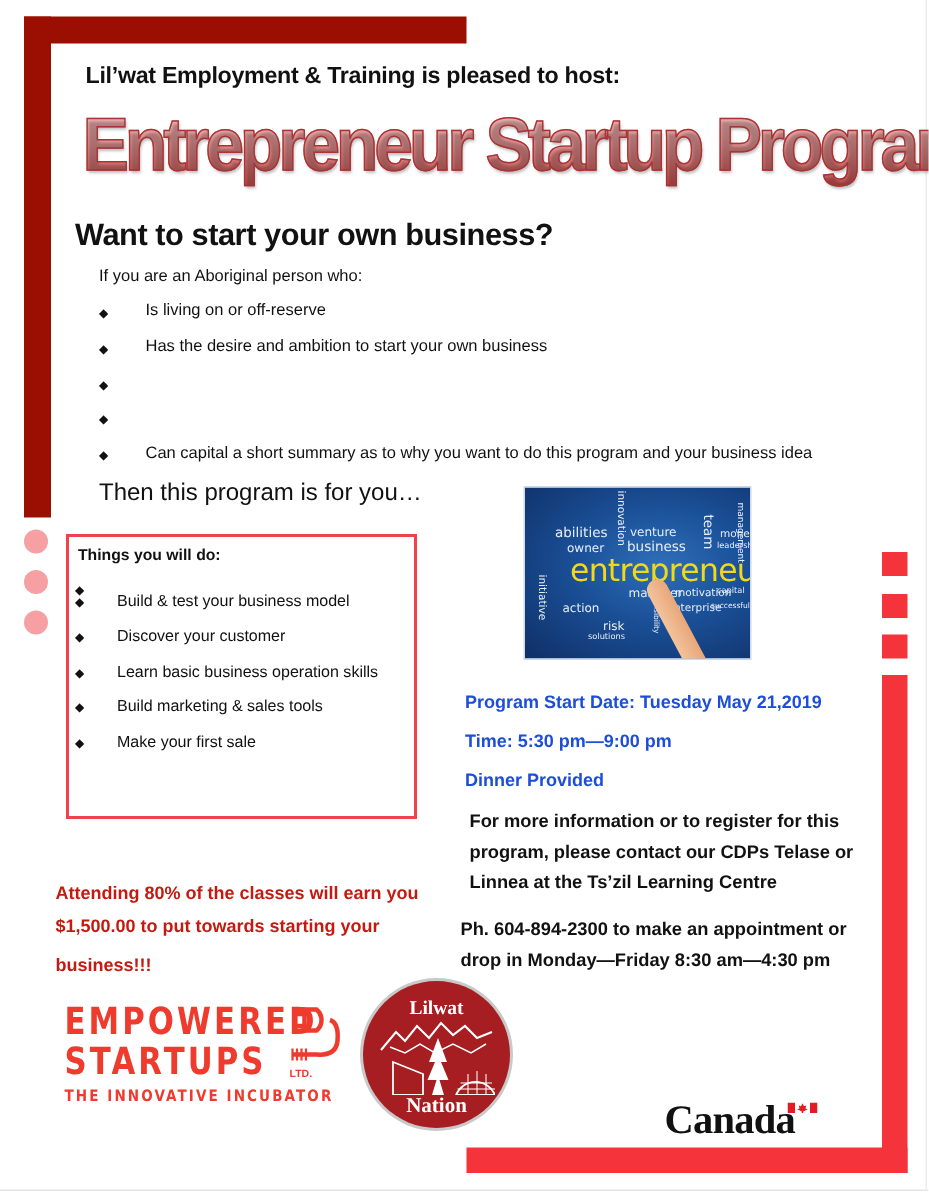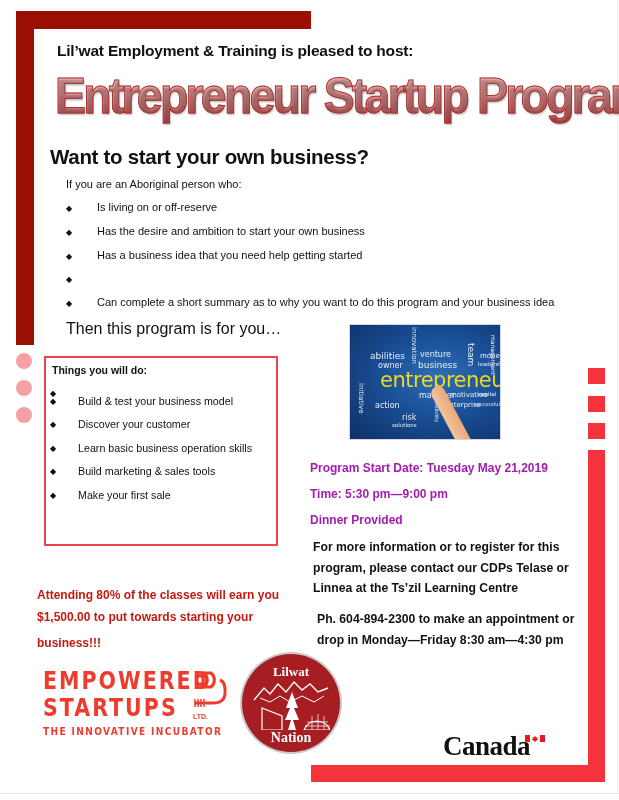--- a/index.html
+++ b/index.html
@@ -35,21 +35,21 @@
   .dot { width:16px; height:16px; border-radius:50%; background:#f6a0a4; }
 
   
   .hero-img { left:349px; top:324px; width:152px; height:116px; background:radial-gradient(ellipse at 60% 45%, #2e6fb8 0%, #1a4f96 45%, #0f2f66 100%); overflow:hidden; border:1px solid #cfd8e6; box-sizing:border-box; }
   .w { position:absolute; color:#e8eef8; font-family:"DejaVu Sans", sans-serif; white-space:nowrap; line-height:1; }
   .w.big { color:#f0d81c; font-size:21px; font-family:"DejaVu Sans", sans-serif; letter-spacing:-0.5px; }
   .w.v { writing-mode:vertical-rl; }
   .finger { position:absolute; left:78px; top:62px; width:14px; height:70px; background:linear-gradient(90deg,#f3c39c,#e8a67a); border-radius:7px; transform:rotate(-28deg); transform-origin:top center; }
 
   
-  .info-red { font-size:12px; font-weight:bold; color:#a21caf; white-space:nowrap; }
+  .info-red { font-size:12px; font-weight:bold; color:#1d4ed8; white-space:nowrap; }
   .info-black { font-size:12.2px; font-weight:bold; color:#111; line-height:20.5px; }
 
   .earn { left:37px; top:571px; width:250px; font-size:12px; font-weight:bold; color:#c41a10; line-height:22px;margin-top:13px; }
 
   
   .emp1, .emp2 { font-family:"DejaVu Sans", sans-serif; font-weight:bold; color:#ee3b2e; font-size:25px; letter-spacing:2.5px; line-height:1; transform:scaleX(0.82); transform-origin:left top; white-space:nowrap; }
   .emp-ltd { font-size:7px; color:#ee3b2e; font-weight:bold; }
   .emp-tag { font-family:"DejaVu Sans", sans-serif; font-weight:bold; color:#ee3b2e; font-size:10.5px; letter-spacing:1.6px; transform:scaleX(0.86); transform-origin:left top; white-space:nowrap; }
 
   
@@ -78,23 +78,23 @@
 <div class="abs page-right-edge"></div>
 
 <div class="abs host-line">Lil’wat Employment &amp; Training is pleased to host:</div>
 <div class="abs title">Entrepreneur Startup Program</div>
 <div class="abs subtitle">Want to start your own business?</div>
 
 <div class="abs intro">If you are an Aboriginal person who:</div>
 <ul class="abs crit-list">
   <li><span class="diamond">◆</span><span>Is living on or off-reserve</span></li>
   <li><span class="diamond">◆</span><span>Has the desire and ambition to start your own business</span></li>
-  <li><span class="diamond">◆</span><span>Has a business idea that you need help getting started</span></li>
   <li><span class="diamond">◆</span></li>
-  <li><span class="diamond">◆</span><span>Can complete a short summary as to why you want to do this program and your business idea</span></li>
+  <li><span class="diamond">◆</span></li>
+  <li><span class="diamond">◆</span><span>Can capital a short summary as to why you want to do this program and your business idea</span></li>
 </ul>
 <div class="abs then-line">Then this program is for you…</div>
 
 <div class="abs things-box"></div>
 <div class="abs things-title">Things you will do:</div>
 <ul class="abs things-list">
   <li><span class="diamond">◆</span></li>
   <li><span class="diamond">◆</span><span>Build &amp; test your business model</span></li>
   <li><span class="diamond">◆</span><span>Discover your customer</span></li>
   <li><span class="diamond">◆</span><span>Learn basic business operation skills</span></li>
@@ -123,21 +123,21 @@
   <span class="w" style="left:95px;top:77px;font-size:7px;">enterprise</span>
   <span class="w" style="left:124px;top:77px;font-size:5px;">successful</span>
   <span class="w big" style="left:30px;top:45px;">entrepreneur</span>
   <div class="finger"></div>
 </div>
 
 <div class="abs info-red" style="left:310px;top:461px;">Program Start Date: Tuesday May 21,2019</div>
 <div class="abs info-red" style="left:310px;top:487px;">Time: 5:30 pm—9:00 pm</div>
 <div class="abs info-red" style="left:310px;top:513px;">Dinner Provided</div>
 <div class="abs info-black" style="left:313px;top:537px;width:275px;">For more information or to register for this program, please contact our CDPs Telase or Linnea at the Ts’zil Learning Centre</div>
-<div class="abs info-black" style="left:317px;top:609px;width:275px;">Ph. 604-894-2300 to make an appointment or drop in Monday—Friday 8:30 am—4:30 pm</div>
+<div class="abs info-black" style="left:307px;top:609px;width:275px;">Ph. 604-894-2300 to make an appointment or drop in Monday—Friday 8:30 am—4:30 pm</div>
 
 <div class="abs earn">
   <div>Attending 80% of the classes will earn you</div>
   <div>$1,500.00 to put towards starting your</div>
   <div style="margin-top:4px;">business!!!</div>
 </div>
 
 <div class="abs" style="left:43px;top:668px;width:185px;height:78px;">
   <div class="abs emp1" style="left:0;top:0;">EMPOWERED</div>
   <svg class="abs" style="left:150px;top:2px;" width="36" height="40" viewBox="0 0 36 40">

